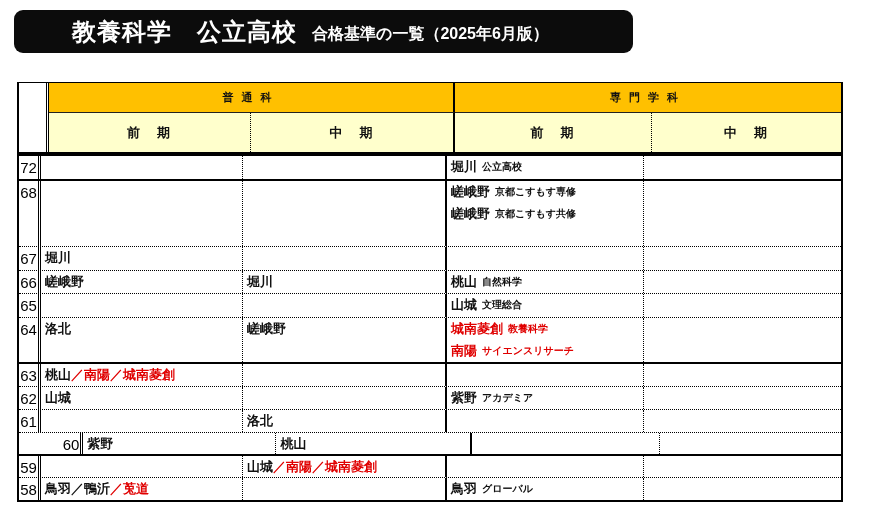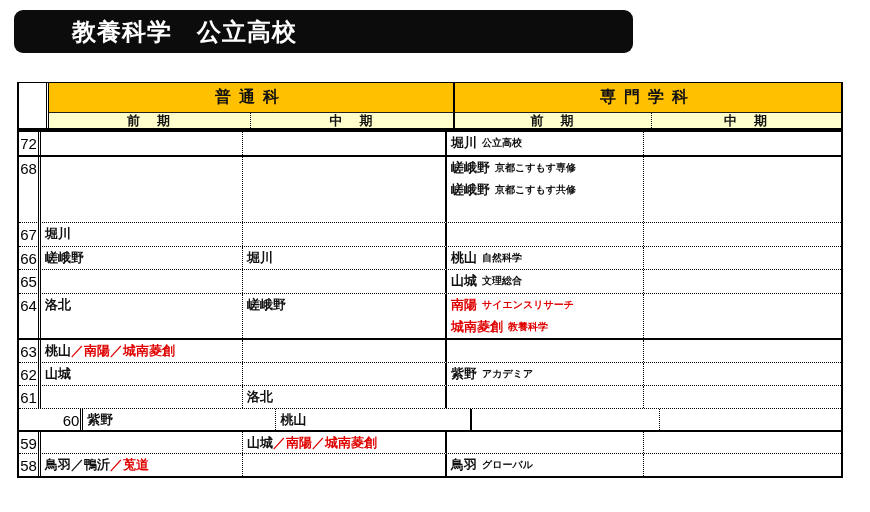--- a/index.html
+++ b/index.html
@@ -23,26 +23,26 @@
   }
   .title-main{margin-left:58px;font-size:24px;font-weight:bold;letter-spacing:1px;}
   .title-sub{margin-left:15px;margin-top:5px;font-size:16px;font-weight:bold;}
   
   .tbl{
     position:absolute;left:17px;top:82px;width:826px;
     border-left:2px solid #000;border-right:2px solid #000;border-top:1px solid #000;
   }
   .hrow1,.hrow2,.trow{display:flex;width:822px;}
   .hrow1{height:30px;}
-  .hrow2{height:15px;}
+  .hrow2{height:39px;}
   .hsep{height:4px;background:#000;width:822px;}
   .h-score{width:30px;background:#fff;border-right:3px double #000;}
   .sec{
     display:flex;align-items:center;justify-content:center;
-    background:var(--orange);font-size:16px;font-weight:bold;color:#111;
+    background:var(--orange);font-size:11px;font-weight:bold;color:#111;
     letter-spacing:8px;border-bottom:1px solid #222;
   }
   .sec1{width:406px;border-right:2px solid #000;}
   .sec2{width:386px;}
   .per{
     display:flex;align-items:center;justify-content:center;
     background:var(--pale);font-size:13px;font-weight:bold;color:#111;letter-spacing:2px;
   }
   .pw0{width:202px;border-right:1px dotted #000;}
   .pw1{width:204px;border-right:2px solid #000;}
@@ -65,20 +65,21 @@
   .line{display:flex;align-items:center;height:22px;white-space:nowrap;}
   .seg-n{font-size:13px;font-weight:bold;color:#111;}
   .seg-c{font-size:10px;font-weight:bold;color:#111;margin-left:5px;}
   .red{color:var(--red);}
 </style>
 </head>
 <body>
 
 <div class="title-bar">
   <span class="title-main">教養科学　公立高校</span>
+  <span class="title-sub">合格基準の一覧（2025年6月版）</span>
 </div>
 
 <div class="tbl">
   <div class="hrow1">
     <div class="h-score"></div>
     <div class="sec sec1">普通科</div>
     <div class="sec sec2">専門学科</div>
   </div>
   <div class="hrow2">
     <div class="h-score"></div>
@@ -167,26 +168,26 @@
             <span class="seg-n">洛北</span>
           </div>
         </div>
         <div class="cell data c1">
           <div class="line">
             <span class="seg-n">嵯峨野</span>
           </div>
         </div>
         <div class="cell data c2">
           <div class="line">
+            <span class="seg-n red">城南菱創</span>
+            <span class="seg-c red">教養科学</span>
+          </div>
+          <div class="line">
             <span class="seg-n red">南陽</span>
             <span class="seg-c red">サイエンスリサーチ</span>
-          </div>
-          <div class="line">
-            <span class="seg-n red">城南菱創</span>
-            <span class="seg-c red">教養科学</span>
           </div>
         </div>
         <div class="cell data c3"></div>
       </div>
       <div class="trow dotted" style="height: 23px;">
         <div class="cell score">63</div>
         <div class="cell data c0">
           <div class="line">
             <span class="seg-n">桃山</span>
             <span class="seg-n red">／南陽／城南菱創</span>

